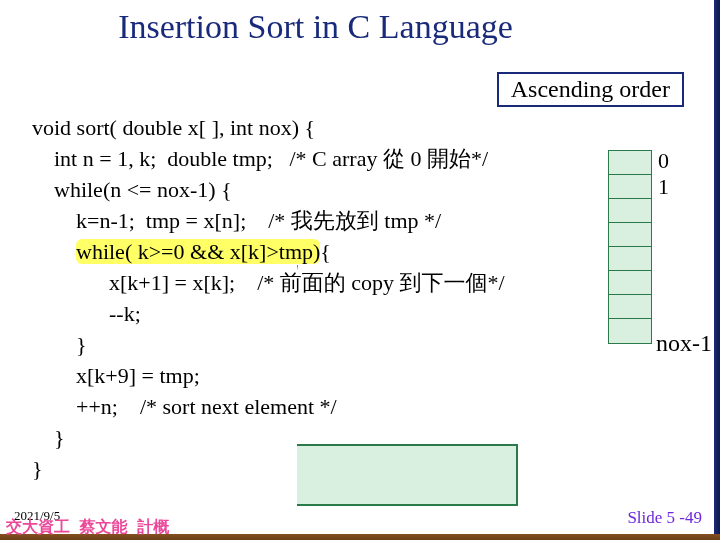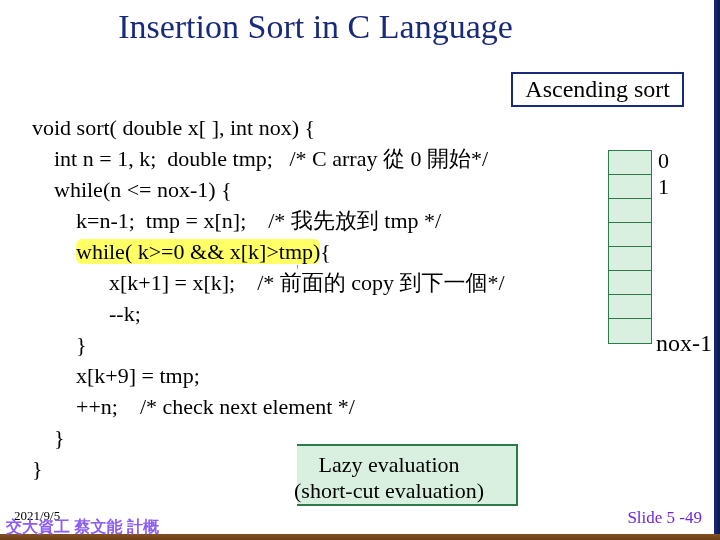--- a/index.html
+++ b/index.html
@@ -88,50 +88,50 @@
     position: absolute;
     left: 14px; bottom: 16px;
     font-size: 13px;
     color: #000000;
   }
   .footer-left {
     position: absolute;
     left: 6px; bottom: 2px;
     font-size: 16px;
     font-weight: bold;
-    color: #8b5cf6;
-    font-family: Liberation Sans, sans-serif;
+    color: #ec4899;
+    font-family: Liberation Mono, monospace;
   }
   .slide-num {
     position: absolute;
     right: 18px; bottom: 12px;
     font-size: 17px;
     color: #6d28d9;
   }
 </style>
 </head>
 <body>
 
 <div class="border-right"></div>
 <div class="border-bottom"></div>
 
 <div class="title">Insertion Sort in C Language</div>
 
-<div class="ascend-box">Ascending sort</div>
+<div class="ascend-box">Ascending order</div>
 
 <div class="code"><span>void sort( double x[ ], int nox) {</span>
 <span>    int n = 1, k;  double tmp;   /* C array 從 0 開始*/</span>
 <span>    while(n &lt;= nox-1) {</span>
 <span>        k=n-1;  tmp = x[n];    /* 我先放到 tmp */</span>
 <span>        </span><span class="hl-while">while( k&gt;=0 &amp;&amp; x[k]&gt;tmp)</span><span>{</span>
 <span>              x[k+1] = x[k];    /* 前面的 copy 到下一個*/</span>
 <span>              --k;</span>
 <span>        }</span>
 <span>        x[k+9] = tmp;</span>
-<span>        ++n;    /* check next element */</span>
+<span>        ++n;    /* sort next element */</span>
 <span>    }</span>
 <span>}</span></div>
 
 <div class="array-box">
   <div class="array-cell"></div>
   <div class="array-cell"></div>
   <div class="array-cell"></div>
   <div class="array-cell"></div>
   <div class="array-cell"></div>
   <div class="array-cell"></div>
@@ -139,19 +139,18 @@
   <div class="array-cell"></div>
 </div>
 <div class="array-label-0">0</div>
 <div class="array-label-1">1</div>
 <div class="array-label-n">nox-1</div>
 
 <svg class="callout-arrow" width="260" height="260">
   <path class="callout-line" d="M -35 190 L 220 190 L 220 250 L -35 250 L -35 200 L 0 10 Z"></path>
 </svg>
 <div class="callout-text">
-  <span>Lazy evaluation</span><br>
-  <span>(short-cut evaluation)</span>
+  <br>
 </div>
 
 <div class="date">2021/9/5</div>
 <div class="footer-left">交大資工 蔡文能 計概</div>
 <div class="slide-num">Slide 5 -49</div>
 
 </body></html>

